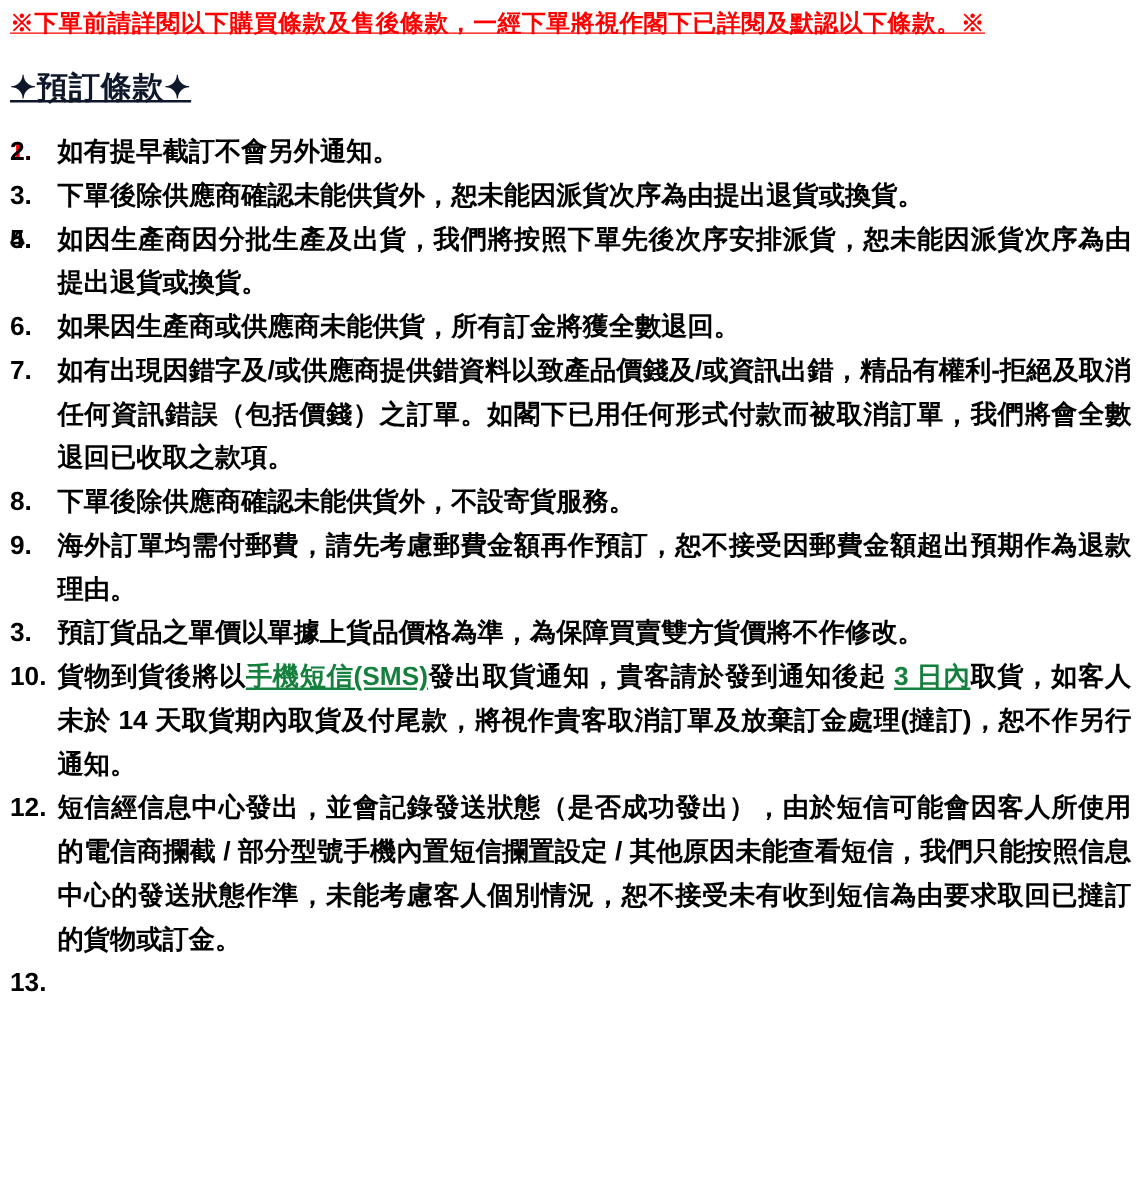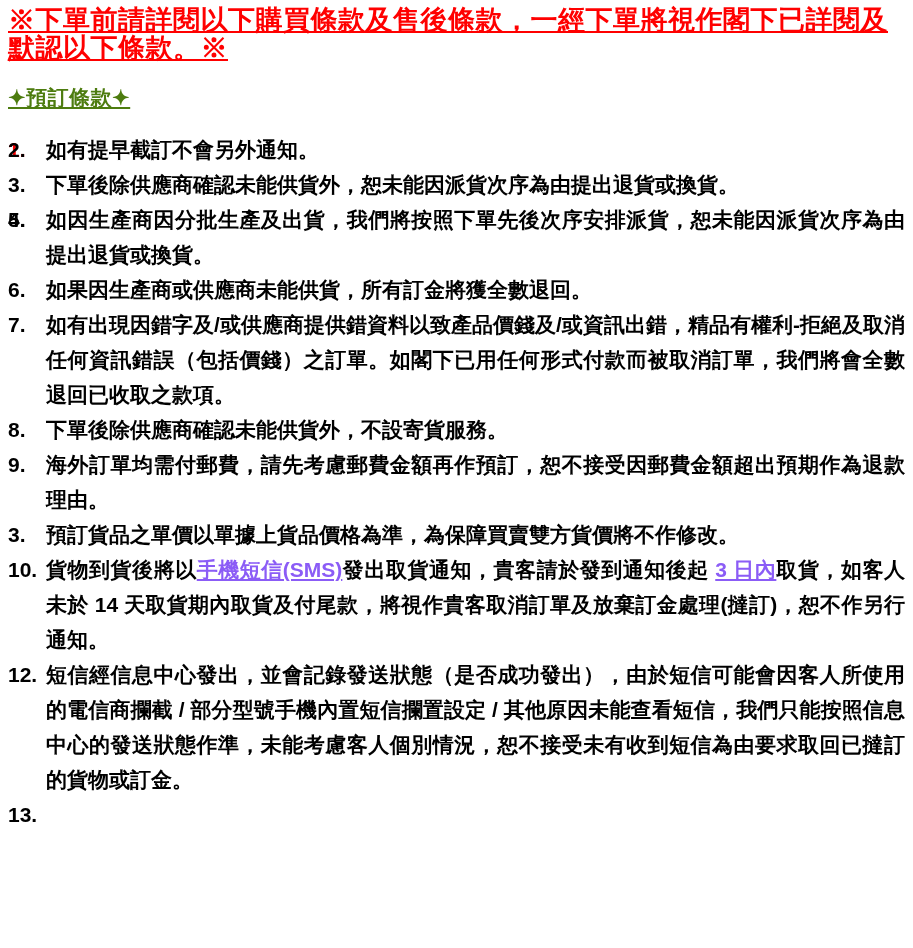--- a/index.html
+++ b/index.html
@@ -15,29 +15,29 @@
     color: #000000;
     -webkit-font-smoothing: antialiased;
   }
   .page {
     box-sizing: border-box;
     width: 913px;
     padding: 6px 8px 4px 8px;
   }
   .notice {
     color: #ff0000;
-    font-size: 27px;
+    font-size: 19px;
     line-height: 28px;
     text-decoration: underline;
     margin-bottom: 22px;
     letter-spacing: 0.5px;
   }
   .section-title {
-    color: #4d7c0f;
-    font-size: 21px;
+    color: #0f172a;
+    font-size: 25px;
     line-height: 28px;
     text-decoration: underline;
     margin-bottom: 20px;
     letter-spacing: 0.5px;
   }
   ol.terms {
     list-style: none;
     margin: 0;
     padding: 0;
     font-size: 21px;
@@ -52,21 +52,21 @@
   ol.terms li.term .num {
     position: absolute;
     left: 0;
     top: 0;
     width: 36px;
     text-align: left;
   }
   .seg.normal { color: #000000; margin-top: 20px; }
   .seg.red, .num.red { color: #ff0000; }
   .seg.red-underline {
-    color: #8b5cf6;
+    color: #15803d;
     text-decoration: underline;
   }
 </style>
 </head>
 <body>
 
 <div class="page">
 
   <div class="notice">※下單前請詳閱以下購買條款及售後條款，一經下單將視作閣下已詳閱及默認以下條款。※</div>
 

